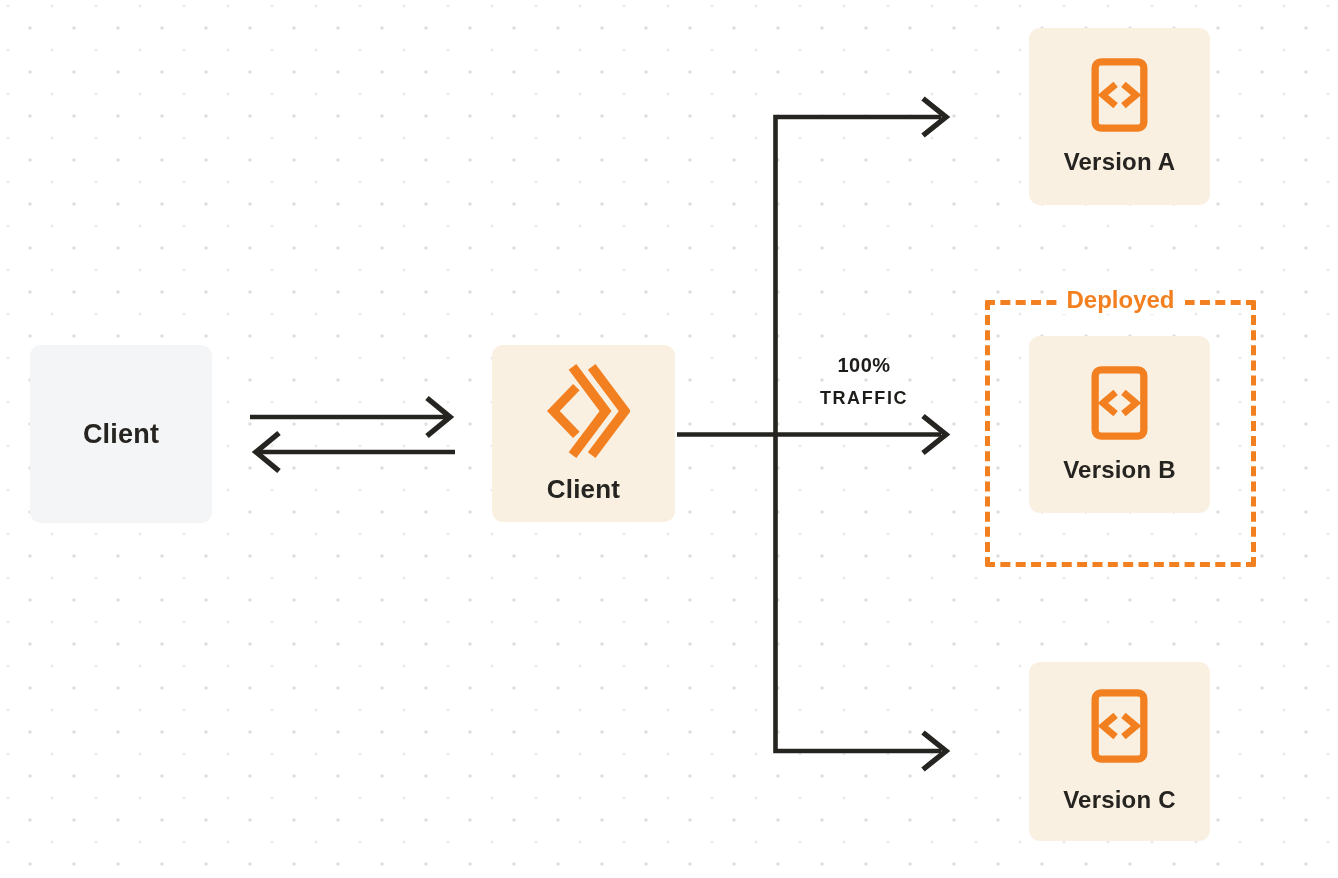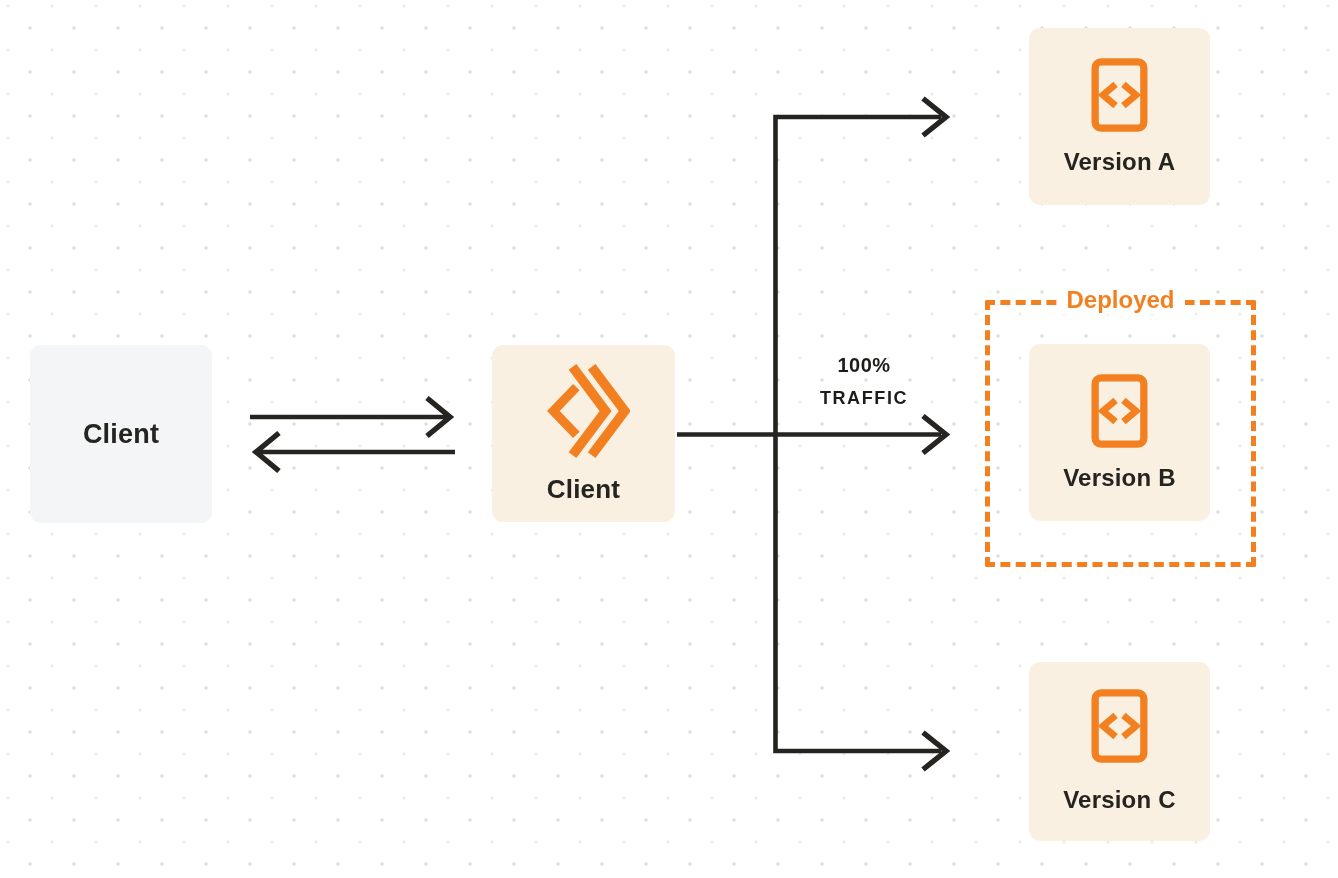--- a/index.html
+++ b/index.html
@@ -38,21 +38,21 @@
   .worker-node{
     left:492px;top:345px;width:183px;height:177px;
     background:var(--node-fill);gap:14px;
   }
   .worker-node .label{font-size:26px;}
   .version-node{
     width:181px;height:177px;background:var(--node-fill);gap:16px;
   }
   .version-node .label{font-size:24px;}
   .version-a{left:1029px;top:28px;}
-  .version-b{left:1029px;top:344px;}
+  .version-b{left:1029px;top:336px;}
   .version-c{left:1029px;top:662px;height:179px;gap:23px;}
   .deployed-box{
     position:absolute;left:985px;top:300px;width:271px;height:267px;
     border:5px dashed var(--accent);border-radius:2px;
   }
   .deployed-label{
     position:absolute;left:50%;top:-5px;transform:translate(-50%,-50%);
     background:#ffffff;padding:0 10px;
     color:var(--accent);font-weight:bold;font-size:24px;white-space:nowrap;
   }

